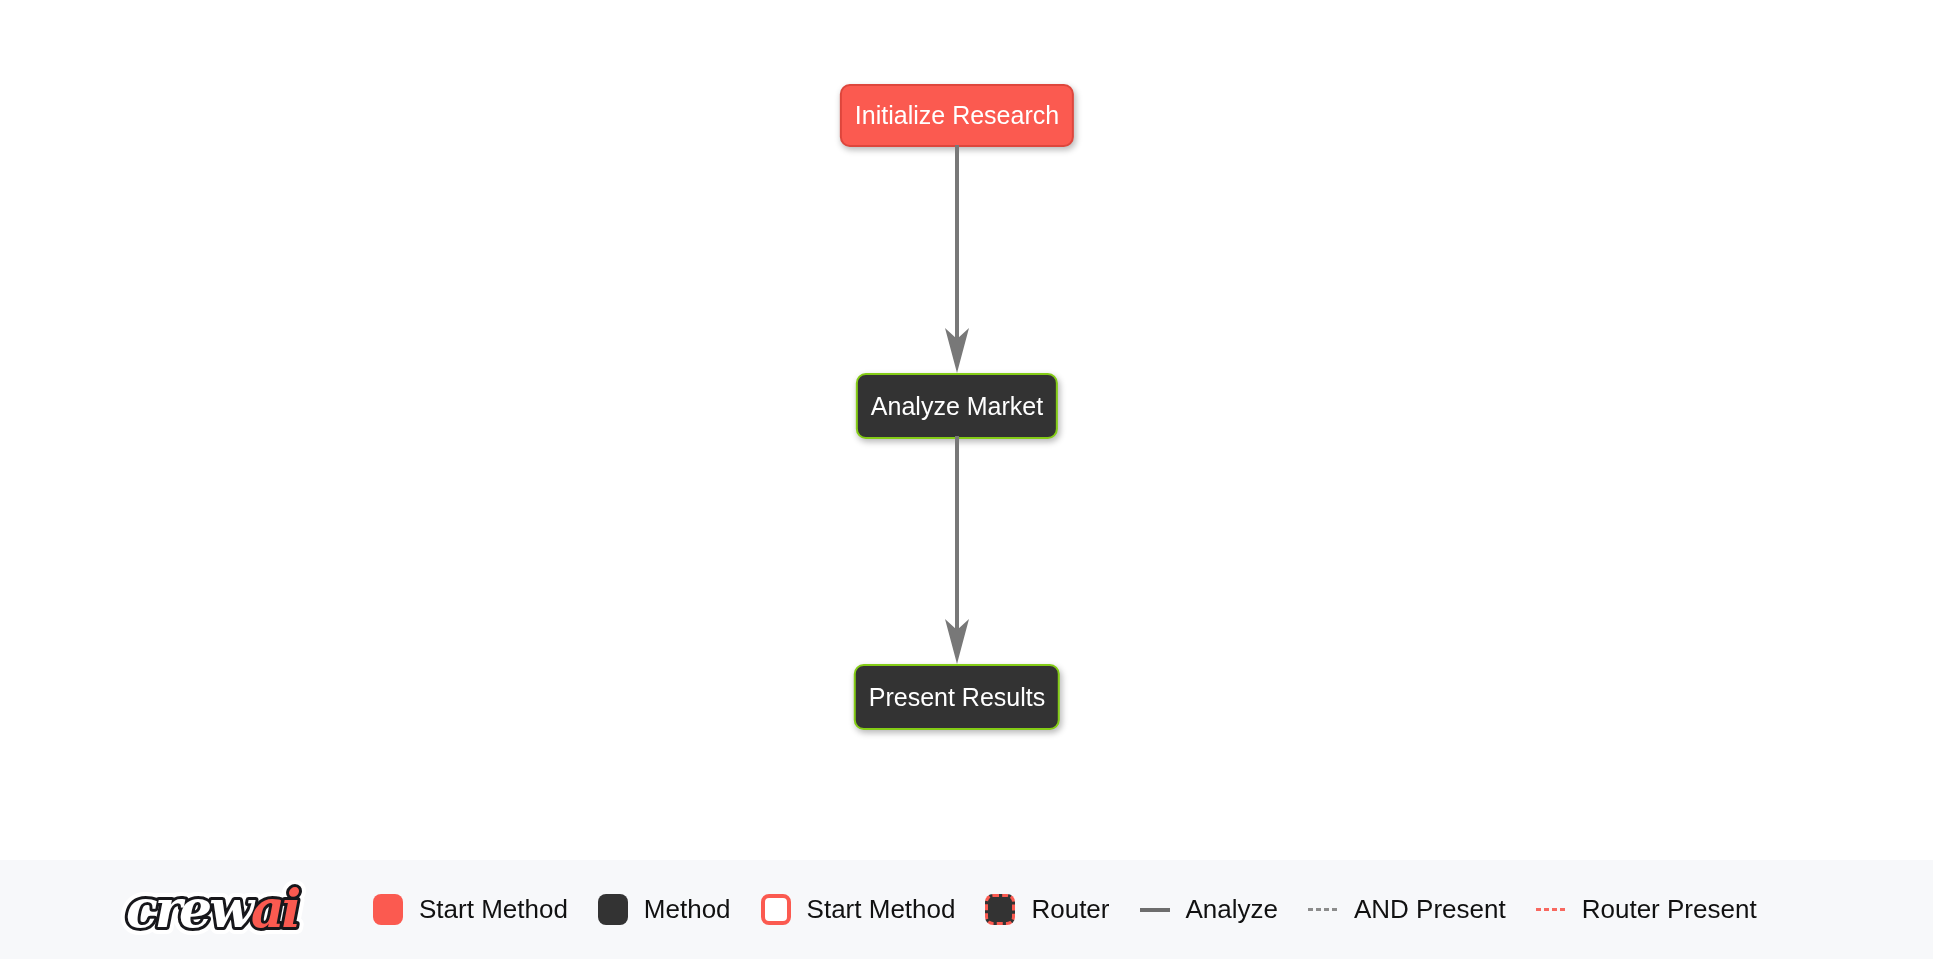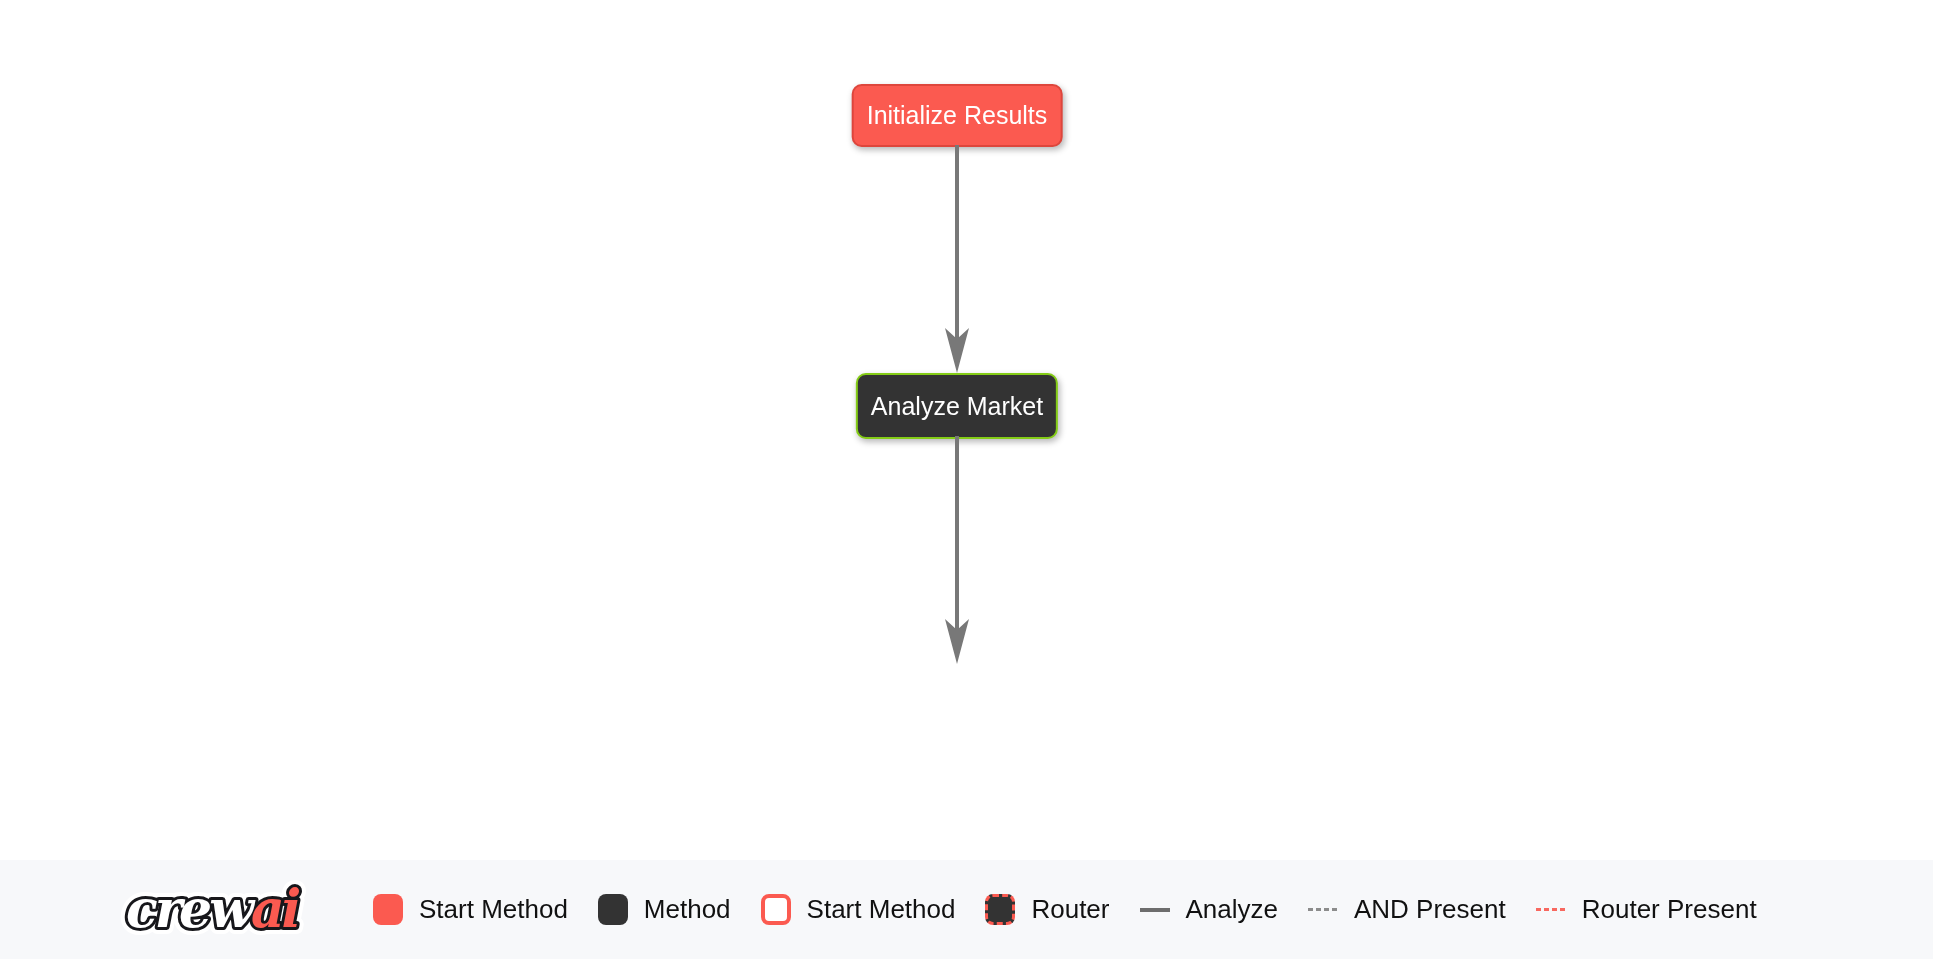--- a/index.html
+++ b/index.html
@@ -44,34 +44,35 @@
   .ln-dash-gray{height:3px;background:repeating-linear-gradient(90deg,#8c8c8c 0 5px,transparent 5px 8px);}
   .ln-dash-red{height:3px;background:repeating-linear-gradient(90deg,#F8685F 0 5px,transparent 5px 8px);}
 </style>
 </head>
 <body>
 
 <div class="screen">
 
   <div class="canvas">
 
-    <div class="flow-node node-start">Initialize Results</div>
+    <div class="flow-node node-start">Initialize Research</div>
 
     <svg class="edge-arrow edge-1" viewBox="0 0 32 228">
       <rect x="14" y="0" width="4" height="198" fill="#787878"></rect>
       <path d="M16,228 L4,183 L16,194 L28,183 Z" fill="#787878"></path>
     </svg>
 
     <div class="flow-node node-method node-2">Analyze Market</div>
 
     <svg class="edge-arrow edge-2" viewBox="0 0 32 228">
       <rect x="14" y="0" width="4" height="198" fill="#787878"></rect>
       <path d="M16,228 L4,183 L16,194 L28,183 Z" fill="#787878"></path>
     </svg>
 
+    <div class="flow-node node-method node-3">Present Results</div>
 
   </div>
 
   <div class="legend-bar">
 
     <svg class="logo" width="220" height="72" viewBox="0 0 220 72">
       <g font-family="'DejaVu Serif',serif" font-style="italic" font-weight="bold" font-size="52" letter-spacing="-3">
         <text x="10" y="53" class="l-halo"><tspan>crew</tspan><tspan>ai</tspan></text>
         <text x="10" y="53" class="l-outline"><tspan>crew</tspan><tspan>ai</tspan></text>
         <text x="10" y="53"><tspan class="l-crew">crew</tspan><tspan class="l-ai">ai</tspan></text>

